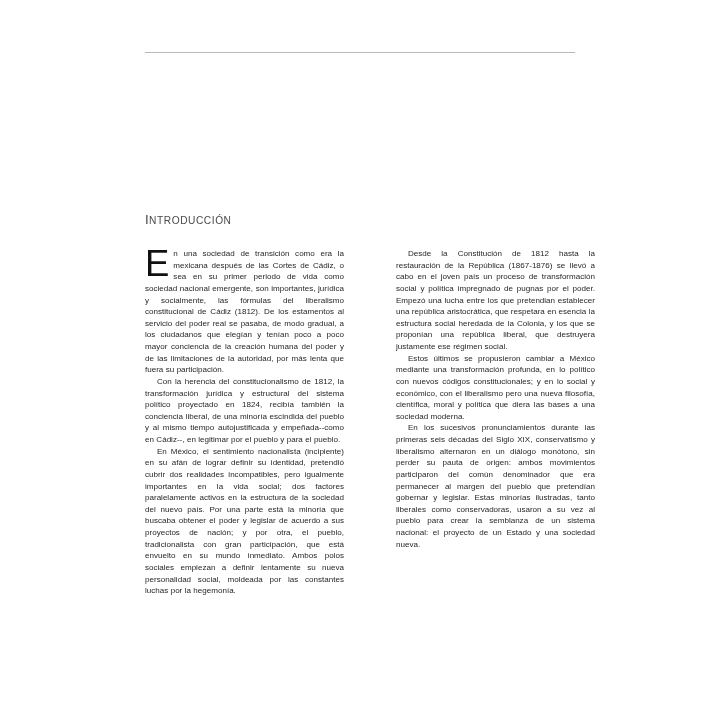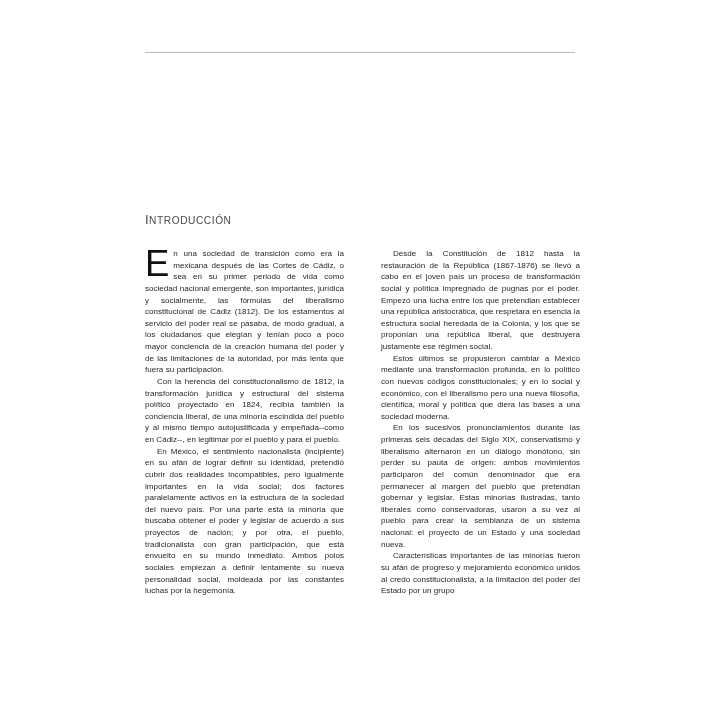--- a/index.html
+++ b/index.html
@@ -61,21 +61,21 @@
     top: 248px;
     width: 433px;
     height: 440px;
   }
   .col {
     position: absolute;
     top: 0;
     width: 199px;
   }
   .col-left  { left: 0px; }
-  .col-right { left: 236px; }
+  .col-right { left: 251px; }
 
   .col p {
     margin: 0;
     font-size: 8.05px;
     line-height: 11.62px;
     text-align: justify;
     text-justify: inter-word;
     color: #272727;
     -webkit-hyphens: none;
     hyphens: none;
@@ -120,18 +120,17 @@
     <div class="col col-left">
       <p class="noindent dropcap-para"><span class="dropcap">E</span><span>n una sociedad de transición como era la mexicana después de las Cortes de Cádiz, o sea en su primer periodo de vida como sociedad nacional emergente, son importantes, jurídica y socialmente, las fórmulas del liberalismo constitucional de Cádiz (1812). De los estamentos al servicio del poder real se pasaba, de modo gradual, a los ciudadanos que elegían y tenían poco a poco mayor conciencia de la creación humana del poder y de las limitaciones de la autoridad, por más lenta que fuera su participación.</span></p>
       <p class="indent">Con la herencia del constitucionalismo de 1812, la transformación jurídica y estructural del sistema político proyectado en 1824, recibía también la conciencia liberal, de una minoría escindida del pueblo y al mismo tiempo autojustificada y empeñada--como en Cádiz--, en legitimar por el pueblo y para el pueblo.</p>
       <p class="indent">En México, el sentimiento nacionalista (incipiente) en su afán  de lograr definir su identidad, pretendió cubrir dos realidades incompatibles, pero igualmente importantes en la vida social; dos factores paralelamente activos en la estructura de la sociedad del nuevo país. Por una parte está la minoría que buscaba obtener el poder y legislar de acuerdo a sus proyectos de nación; y por otra, el pueblo, tradicionalista con gran participación, que está envuelto en su mundo inmediato. Ambos polos sociales empiezan a definir lentamente su nueva personalidad social, moldeada por las constantes luchas por la hegemonía.</p>
     </div>
 
     <div class="col col-right">
       <p class="indent">Desde la Constitución de 1812 hasta la restauración de la República (1867-1876) se llevó a cabo en el joven país un proceso de transformación social y política impregnado de pugnas por el poder. Empezó una lucha entre los que pretendian establecer una república aristocrática, que respetara en esencia la estructura social heredada de la Colonia, y los que se proponían una república liberal, que destruyera justamente ese régimen social.</p>
       <p class="indent">Estos últimos se propusieron cambiar a México mediante una transformación profunda, en lo político con nuevos códigos constitucionales; y en lo social y económico, con el liberalismo pero una nueva filosofía, científica, moral y política que diera las bases a una sociedad moderna.</p>
       <p class="indent">En los sucesivos pronunciamientos durante las primeras seis décadas del Siglo XIX, conservatismo y liberalismo alternaron en un diálogo monótono, sin perder su pauta de origen: ambos movimientos participaron del común denominador que era permanecer al margen del pueblo que pretendían gobernar y legislar. Estas minorías ilustradas, tanto liberales como conservadoras, usaron a su vez al pueblo para crear la semblanza de un sistema nacional: el proyecto de un Estado y una sociedad nueva.</p>
-      <p class="indent">Características importantes de las minorías fueron su afán de progreso y mejoramiento económico unidos al credo constitucionalista, a la limitación del poder del Estado por un grupo</p>
     </div>
 
   </div>
 
 </div>
 
 </body></html>

